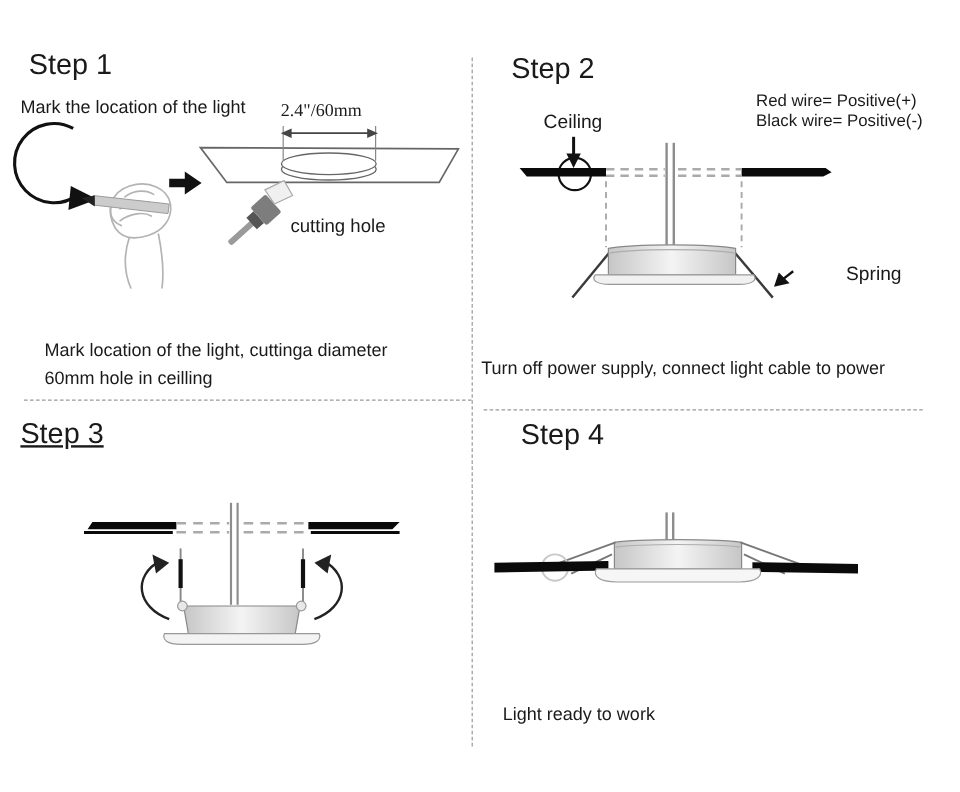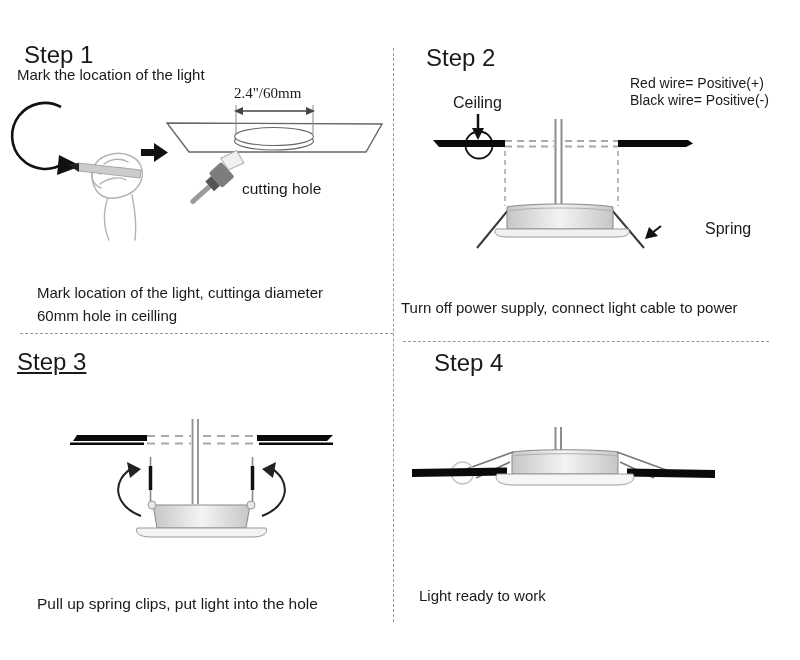--- a/index.html
+++ b/index.html
@@ -191,38 +191,37 @@
       <path d="M497,474 L633,474 C636,480 631,485 616,485 L514,485 C499,485 494,480 497,474 Z" fill="#f6f6f6" stroke="#9a9a9a" stroke-width="1"></path>
     </g>
   </svg>
 
   <div class="divider div-v" style="left:393px;top:48px;height:574px;"></div>
   <div class="divider div-h" style="left:20px;top:333px;width:373px;"></div>
   <div class="divider div-h" style="left:403px;top:341px;width:366px;"></div>
 
 
   <div class="abs step-heading" style="left:24px;top:41px;">Step 1</div>
-  <div class="abs body-text" style="left:17px;top:66px;">Mark the location of the light</div>
+  <div class="abs body-text" style="left:17px;top:81px;">Mark the location of the light</div>
   <div class="abs serif-dim" style="left:234px;top:85px;">2.4"/60mm</div>
   <div class="abs body-text" style="left:242px;top:180px;font-size:15.5px;">cutting hole</div>
   <div class="abs caption" style="left:37px;top:281px;">
     <div>Mark location of the light, cuttinga diameter</div>
     <div>60mm hole in ceilling</div>
   </div>
 
   <div class="abs step-heading" style="left:426px;top:44px;">Step 2</div>
   <div class="abs small-text" style="left:617px;top:75px;">
     <div>Red wire= Positive(+)</div>
     <div>Black wire= Positive(-)</div>
   </div>
   <div class="abs" style="left:453px;top:94px;font-size:16px;">Ceiling</div>
   <div class="abs" style="left:661px;top:220px;font-size:16px;margin-left:44px;">Spring</div>
   <div class="abs caption" style="left:401px;top:296px;">Turn off power supply, connect light cable to power</div>
 
   <div class="abs step-heading" style="left:17px;top:348px;text-decoration:underline;">Step 3</div>
-  <div class="abs caption" style="left:37px;top:592px;font-size:15.5px;">Pull up spring clips, put light into the hole</div>
 
   <div class="abs step-heading" style="left:434px;top:349px;">Step 4</div>
   <div class="abs caption" style="left:419px;top:585px;line-height:22px;">
     <div>Light ready to work</div>
   </div>
 
 </div>
 
 </body></html>

